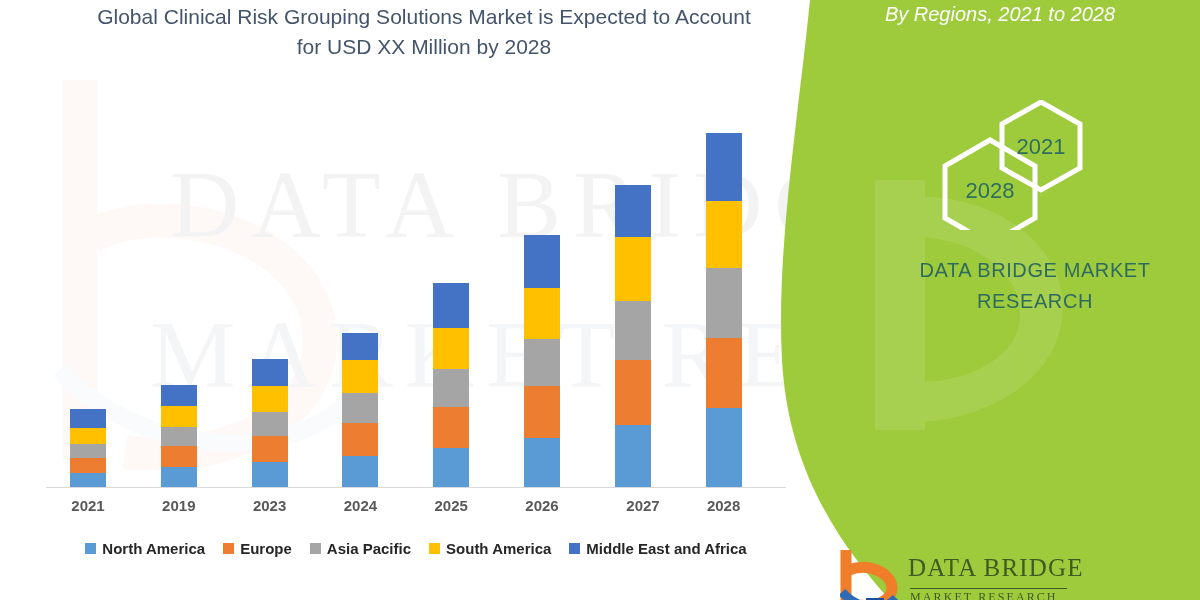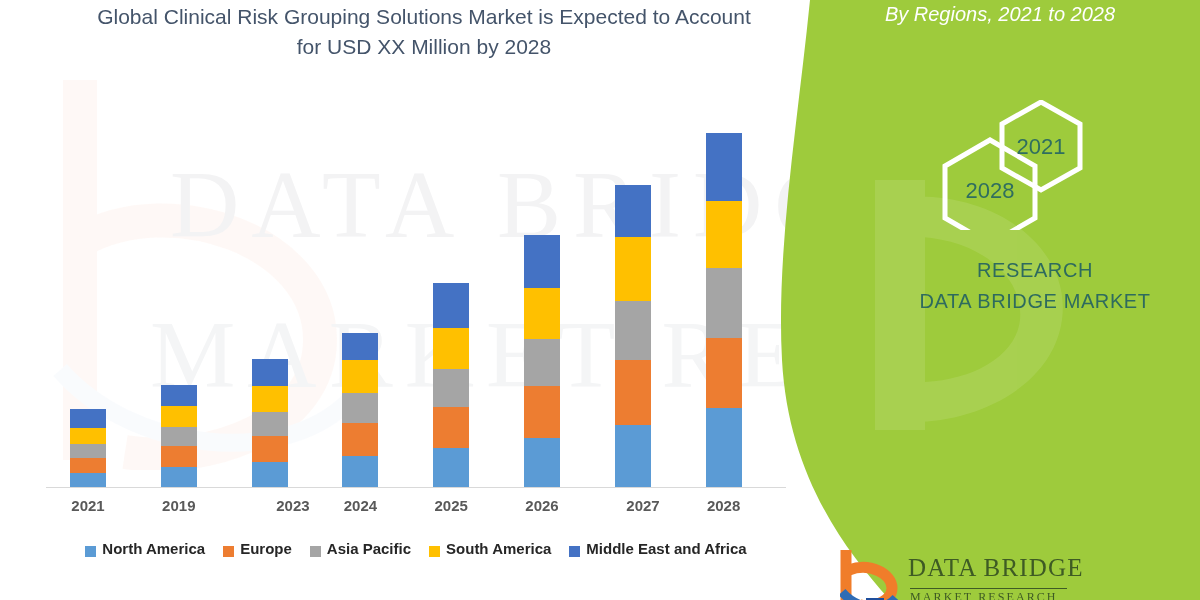--- a/index.html
+++ b/index.html
@@ -180,21 +180,21 @@
     left: 46px;
     top: 540px;
     width: 740px;
     display: flex;
     justify-content: center;
     align-items: center;
     gap: 18px;
   }
   .legend-item {
     display: flex;
-    align-items: flex-end;
+    align-items: center;
     gap: 6px;
   }
   .legend-swatch {
     width: 11px;
     height: 11px;
     flex: 0 0 auto;
   }
   .legend-label {
     color: #262626;
     font-size: 15px;
@@ -280,21 +280,21 @@
           <div class="seg" title="Middle East and Africa 2028" style="height: 68px; background: rgb(68, 114, 196);"></div>
           <div class="seg" title="South America 2028" style="height: 67px; background: rgb(255, 192, 0);"></div>
           <div class="seg" title="Asia Pacific 2028" style="height: 70px; background: rgb(165, 165, 165);"></div>
           <div class="seg" title="Europe 2028" style="height: 70px; background: rgb(237, 125, 49);"></div>
           <div class="seg" title="North America 2028" style="height: 79px; background: rgb(91, 155, 213);"></div>
         </div>
       </div>
     <div id="xlabels">
         <div class="xlab" style="left: 48px;">2021</div>
         <div class="xlab" style="left: 138.8px;">2019</div>
-        <div class="xlab" style="left: 229.6px; text-align: right;">2023</div>
+        <div class="xlab" style="left: 229.6px;">2023</div>
         <div class="xlab" style="left: 320.4px;">2024</div>
         <div class="xlab" style="left: 411.2px;">2025</div>
         <div class="xlab" style="left: 502px;">2026</div>
         <div class="xlab" style="left: 603px;">2027</div>
         <div class="xlab" style="left: 683.6px;">2028</div>
       </div>
 
     <div class="legend" id="legend">
         <div class="legend-item">
           <span class="legend-swatch" style="background: rgb(91, 155, 213);"></span>
@@ -335,22 +335,22 @@
   </div>
 
   <svg class="hexes" viewBox="0 0 190 130">
     <polygon points="113,2 152,24 152,68 113,90 74,68 74,24" fill="none" stroke="#ffffff" stroke-width="5"></polygon>
     <polygon points="62,40 107,66 107,118 62,144 17,118 17,66" fill="none" stroke="#ffffff" stroke-width="5"></polygon>
     <text id="hex-right" x="113" y="54" text-anchor="middle" font-family="Liberation Sans, sans-serif" font-size="22" fill="#2f6e5f">2021</text>
     <text id="hex-left" x="62" y="98" text-anchor="middle" font-family="Liberation Sans, sans-serif" font-size="22" fill="#2f6e5f">2028</text>
   </svg>
 
   <div class="brand">
+    <span>DATA BRIDGE MARKET</span>
     <span>RESEARCH</span>
-    <span>DATA BRIDGE MARKET</span>
   </div>
 
   <div class="logo-bottom">
     <svg class="logo-mark" viewBox="0 0 58 60">
       <path d="M6 2 L6 58" stroke="#f07d2a" stroke-width="11" fill="none"></path>
       <path d="M9 22 C30 14, 52 26, 52 40 C52 52, 36 60, 20 57" stroke="#f07d2a" stroke-width="11" fill="none"></path>
       <path d="M2 44 C18 62, 44 64, 56 50" stroke="#2f6cb5" stroke-width="9" fill="none"></path>
       <path d="M26 50 L44 50 L44 62 L26 62 Z" fill="#1f4e9c"></path>
     </svg>
     <div class="logo-words">DATA BRIDGE</div>

